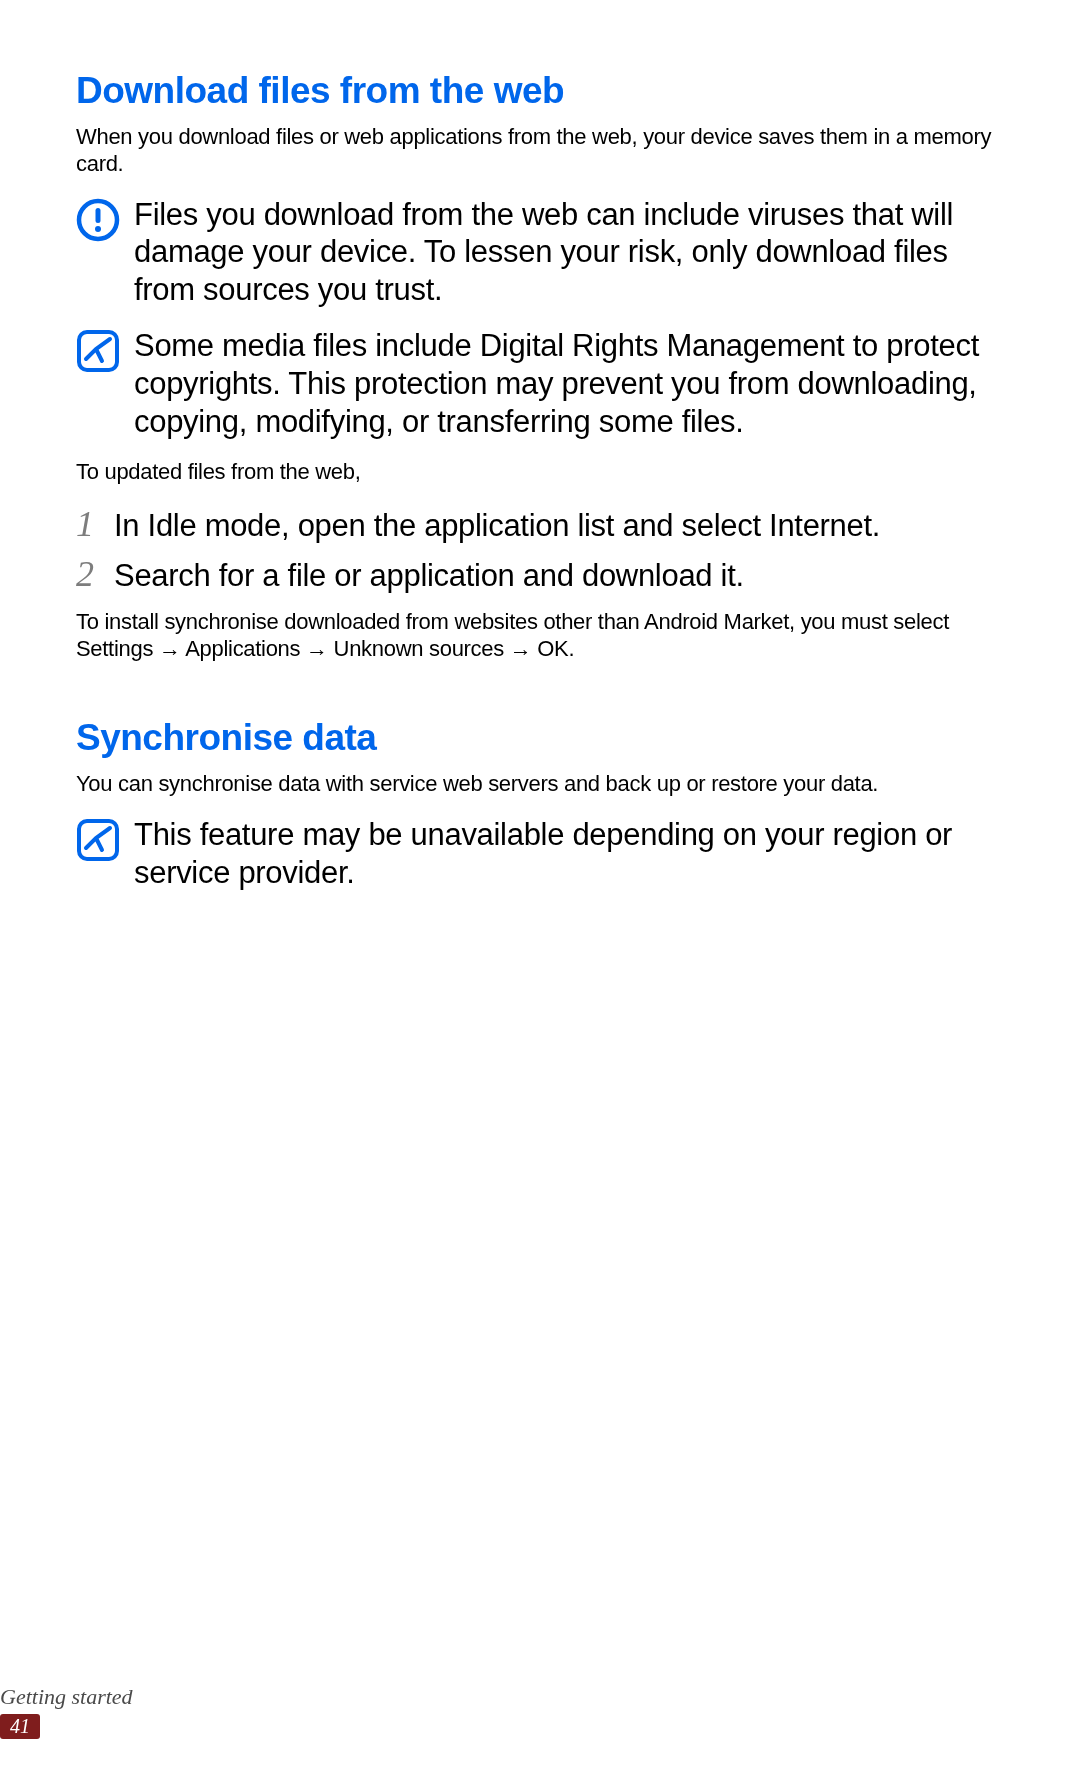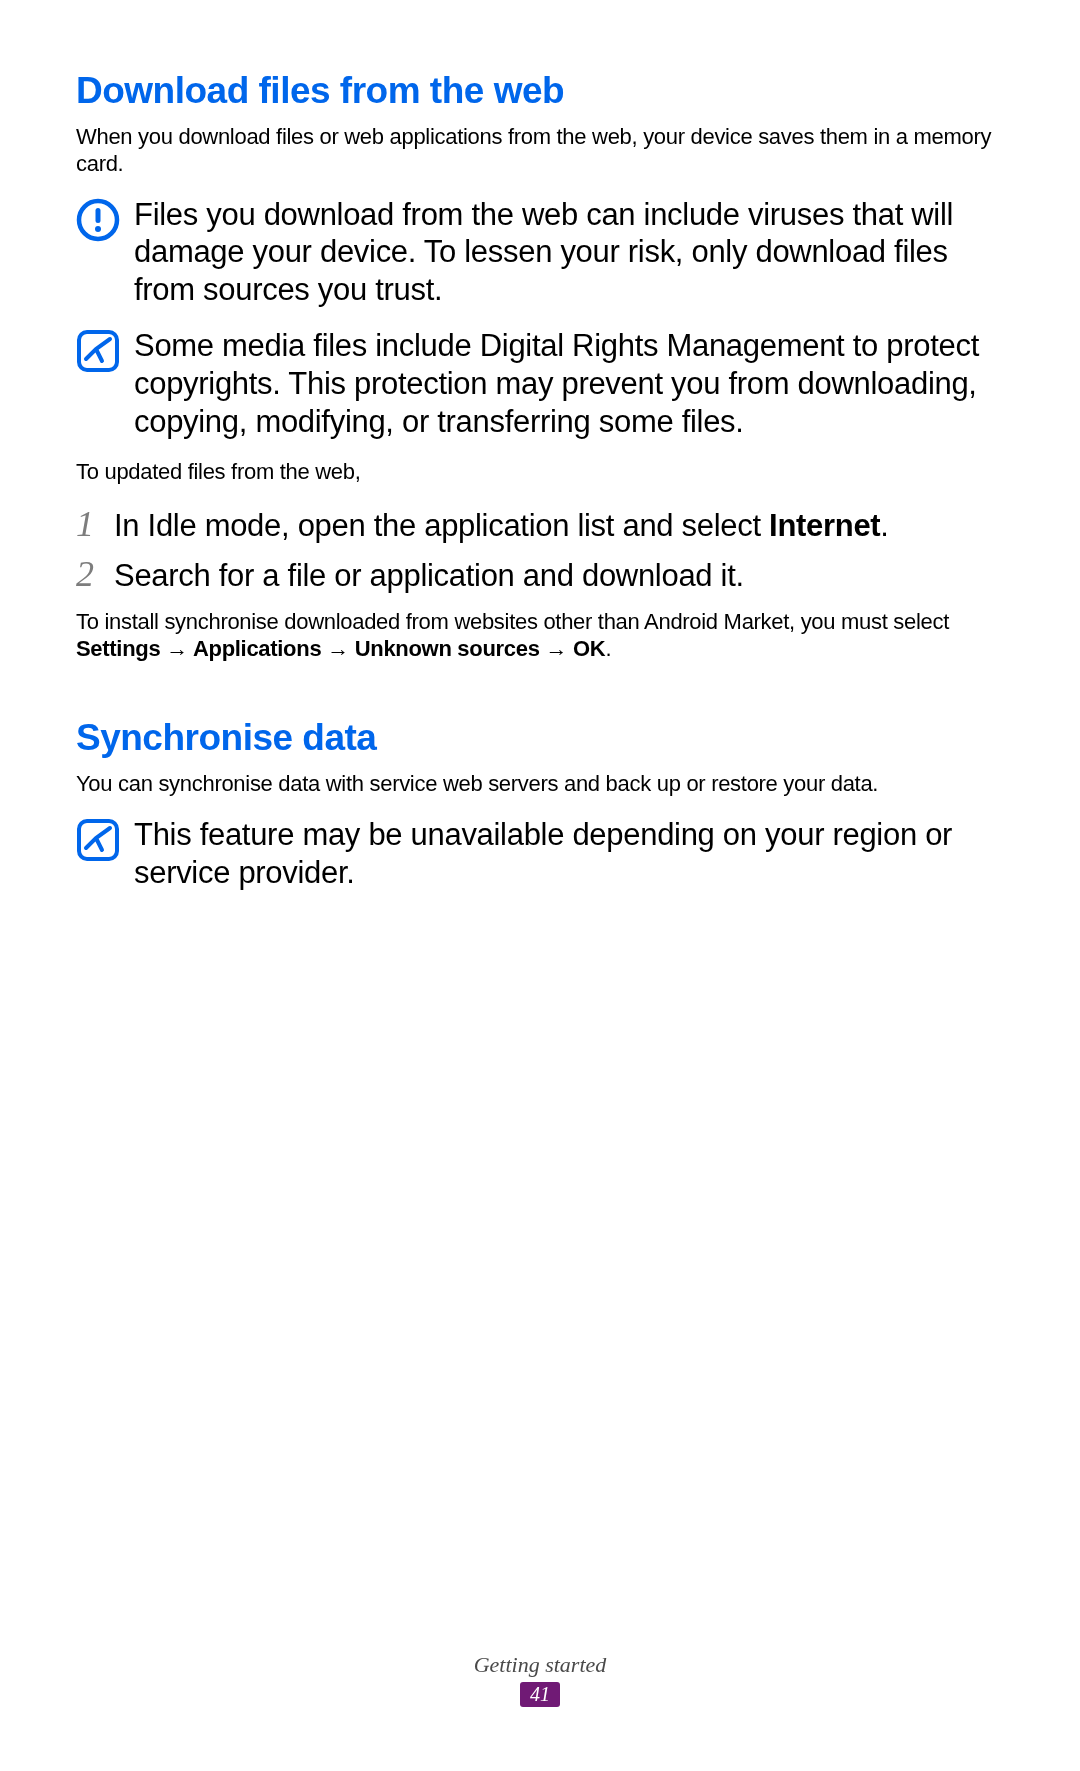--- a/index.html
+++ b/index.html
@@ -68,40 +68,40 @@
       width: 38px;
       flex-shrink: 0;
       font-weight: 400;
     }
     .step-text {
       font-size: 31px;
       line-height: 1.22;
       letter-spacing: -0.3px;
     }
     .bold {
-      font-weight: 700;
+      font-weight: 400;
       text-align: center;
     }
     .footer {
       position: absolute;
-      bottom: 64px;
+      bottom: 32px;
       left: 0;
       width: 100%;
-      text-align: center;
+      text-align: left;
     }
     .footer-text {
       font-style: italic;
       font-size: 22px;
       color: #4a4a4a;
       font-family: "Times New Roman", serif;
       margin-bottom: 4px;
     }
     .page-num-box {
       display: inline-block;
-      background: #701a75;
+      background: #7f1d1d;
       color: #ffffff;
       font-size: 20px;
       font-style: italic;
       font-family: "Times New Roman", serif;
       padding: 1px 10px;
       border-radius: 3px;
     }
     .arrow {
       display: inline;
     }

